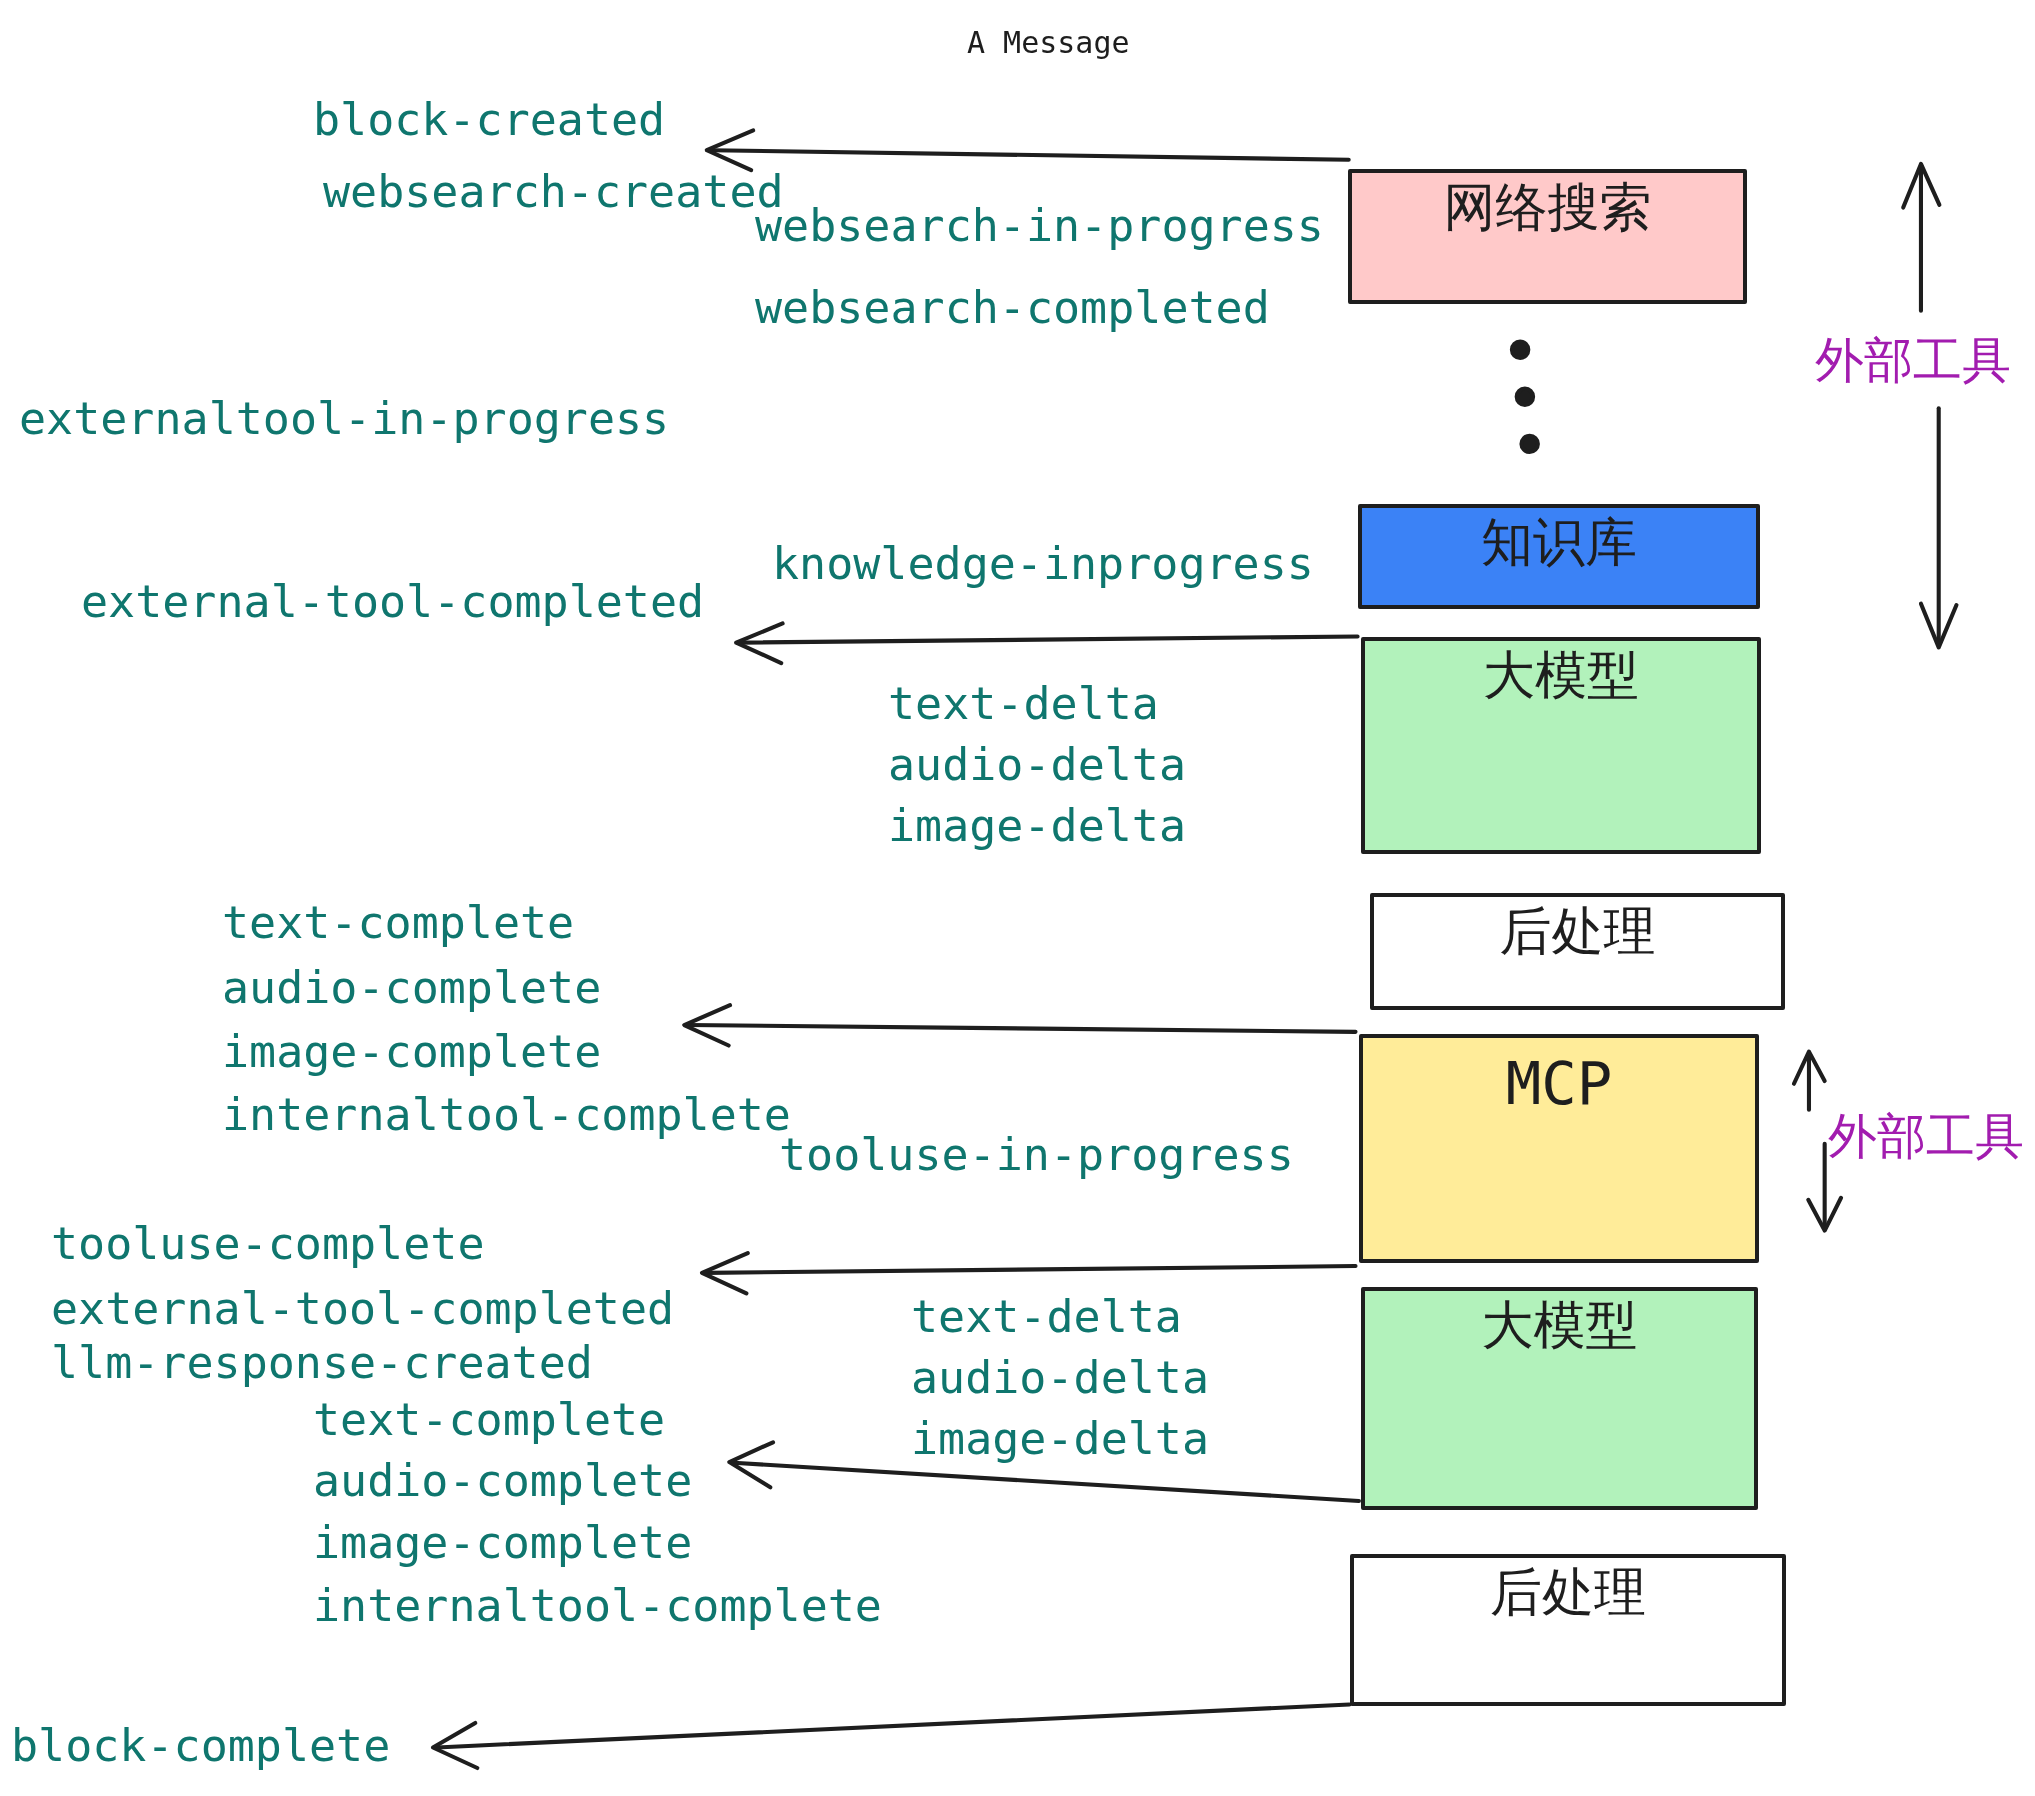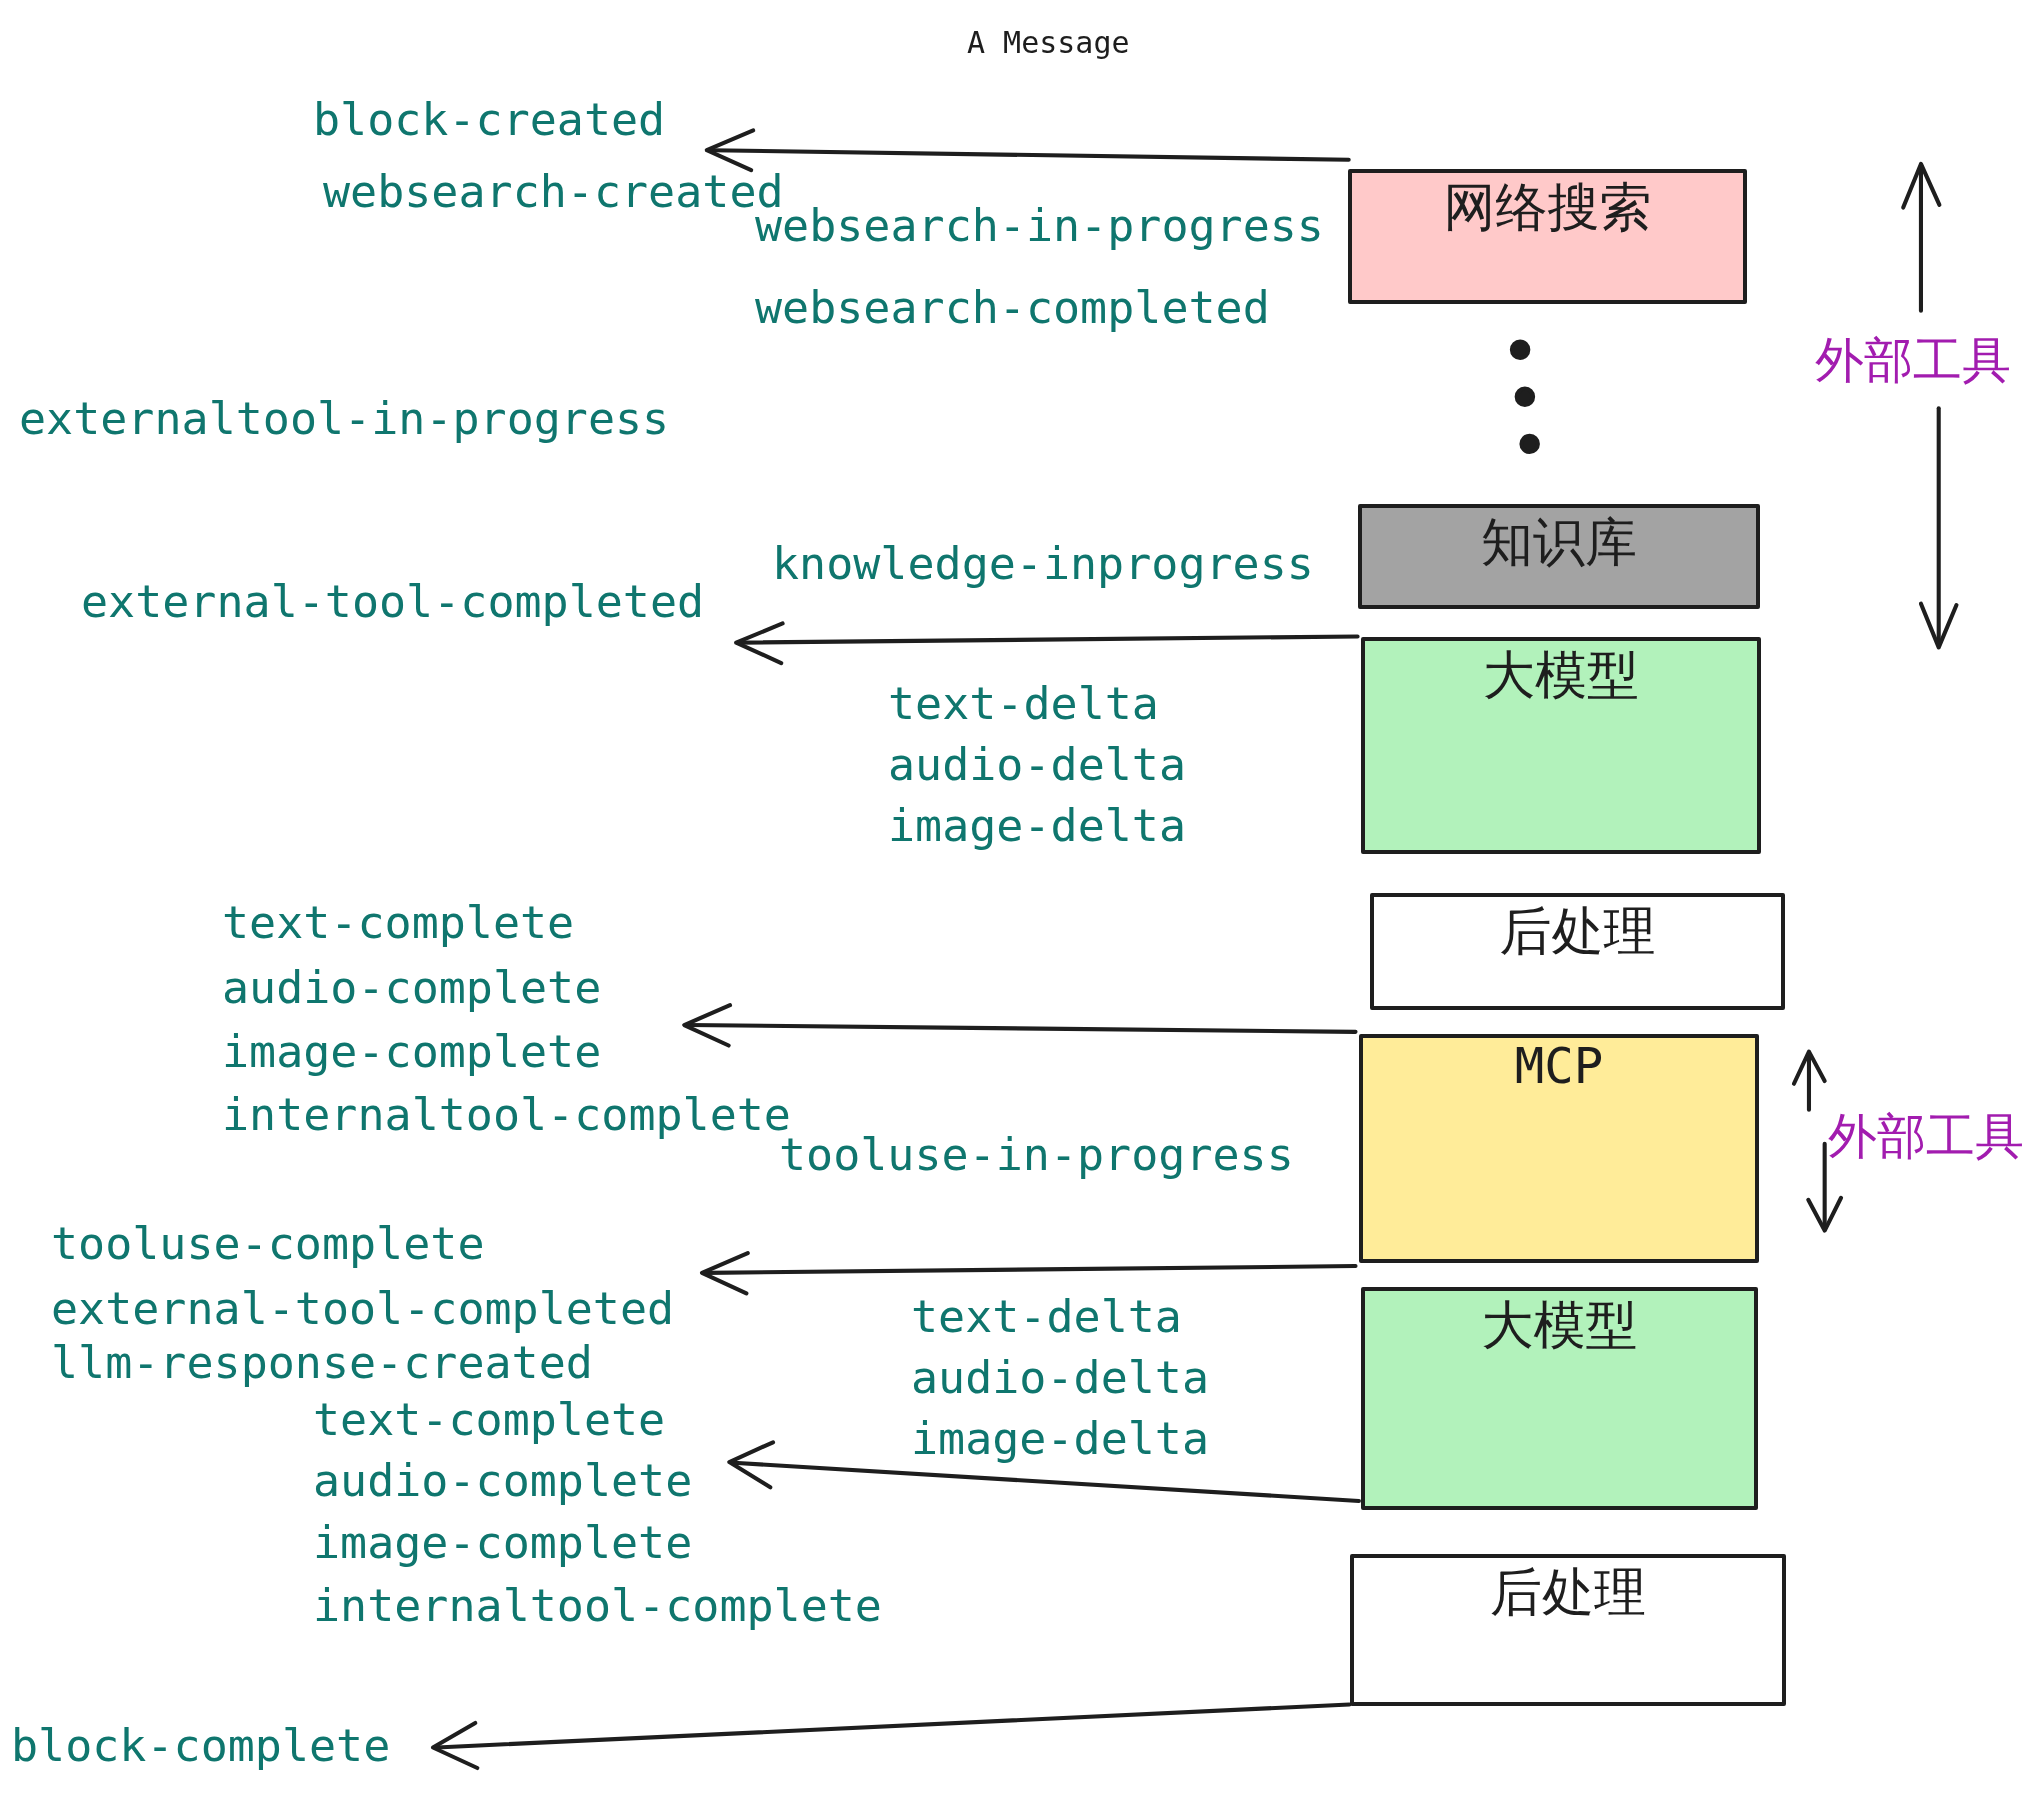--- a/index.html
+++ b/index.html
@@ -35,21 +35,22 @@
     box-sizing:border-box;
   }
   .box-label{
     font-family:"Liberation Sans", sans-serif;
     font-size:52px;
     color:#1e1e1e;
     white-space:nowrap;
   }
   .box-label.mono{
     font-family:"DejaVu Sans Mono", monospace;
-    font-size:49px;
+    font-size:59px;
+    margin-top:11px;
   }
   .zh-note{
     position:absolute;
     font-family:"Liberation Sans", sans-serif;
     font-size:49px;
     white-space:nowrap;
     color:#a21caf;
   }
   svg.overlay{position:absolute;left:0;top:0;}
 </style>
@@ -91,21 +92,21 @@
     <circle cx="2226" cy="512" r="12" fill="#1e1e1e"></circle>
     <circle cx="2233" cy="581" r="12" fill="#1e1e1e"></circle>
     <circle cx="2240" cy="650" r="12" fill="#1e1e1e"></circle>
   </svg>
 
   <div class="title" style="left:967px;top:15px;position:absolute">A Message</div>
 
   <div class="box" style="left: 1348px; top: 169px; width: 399px; height: 135px; background-color: rgb(255, 201, 201);">
     <span class="box-label">网络搜索</span>
   </div>
-  <div class="box" style="left: 1358px; top: 504px; width: 402px; height: 105px; background-color: #a3a3a3;">
+  <div class="box" style="left: 1358px; top: 504px; width: 402px; height: 105px; background-color: #3b82f6;">
     <span class="box-label">知识库</span>
   </div>
   <div class="box" style="left: 1361px; top: 637px; width: 400px; height: 217px; background-color: rgb(178, 242, 187);">
     <span class="box-label">大模型</span>
   </div>
   <div class="box" style="left: 1370px; top: 893px; width: 415px; height: 117px; background-color: rgb(255, 255, 255);">
     <span class="box-label">后处理</span>
   </div>
   <div class="box" style="left: 1359px; top: 1034px; width: 400px; height: 229px; background-color: rgb(255, 236, 153);">
     <span class="box-label mono">MCP</span>

